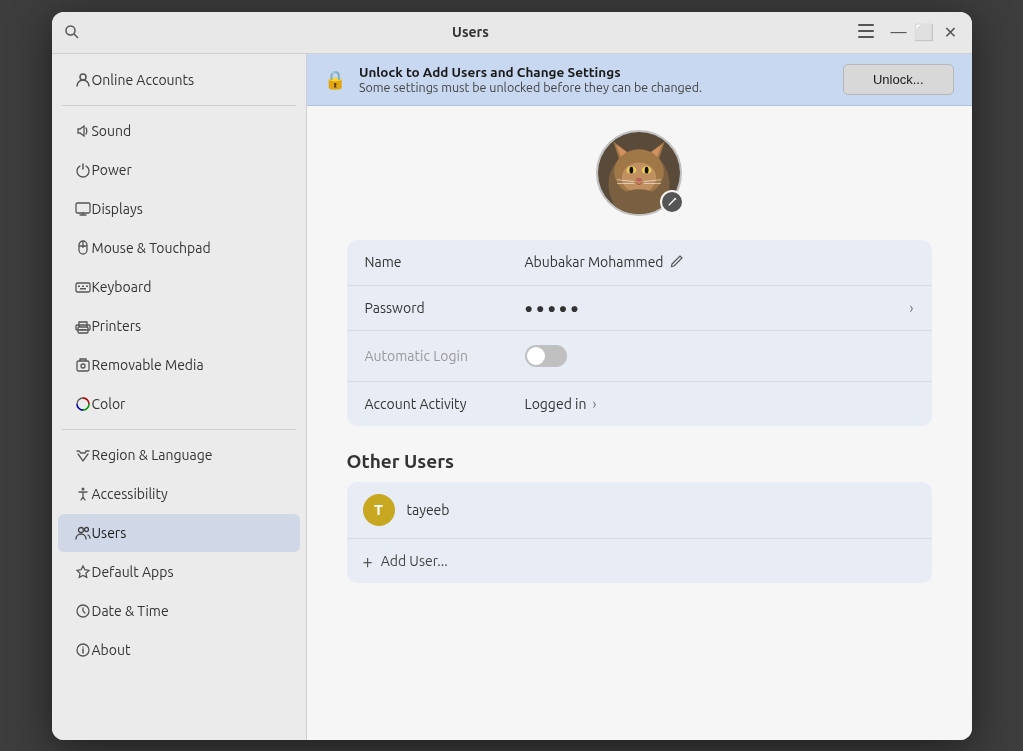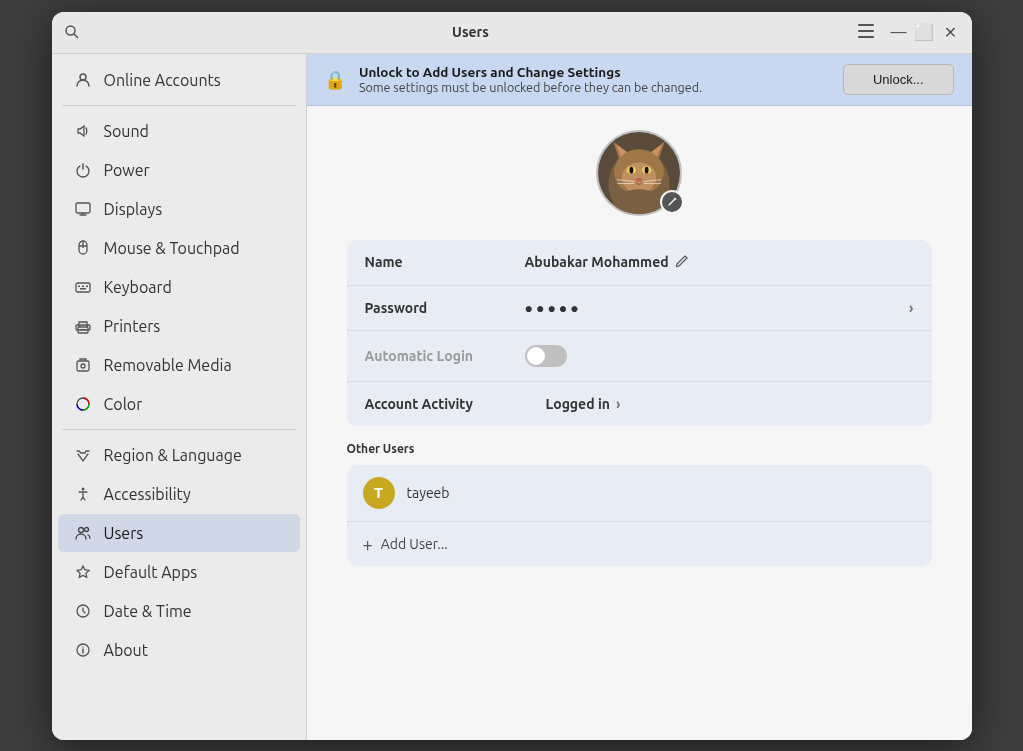--- a/index.html
+++ b/index.html
@@ -76,23 +76,22 @@
       flex-shrink: 0;
       padding: 6px 0;
     }
     .sidebar-item {
       display: flex;
       align-items: center;
       padding: 10px 16px;
       cursor: pointer;
       border-radius: 6px;
       margin: 1px 6px;
-      font-size: 16px;
+      font-size: 14px;
       color: #333;
-      gap: 12px;
     }
     .sidebar-item.active {
       background: #d0d8e8;
       color: #1a1a1a;
     }
     .sidebar-icon {
       width: 18px;
       height: 18px;
       display: flex;
       align-items: center;
@@ -180,30 +179,29 @@
       align-items: center;
       justify-content: center;
       cursor: pointer;
       color: white;
       font-size: 11px;
     }
     .info-card {
       background: #e8ecf4;
       border-radius: 10px;
       overflow: hidden;
-      margin-bottom: 16px;
-      font-weight: bold;
+      margin-bottom: 24px;
     }
     .info-row {
       display: flex;
       align-items: center;
       padding: 14px 18px;
       border-bottom: 1px solid #d8dce8;
     }
-    .info-row:last-child { border-bottom: none; gap: 21px; }
+    .info-row:last-child { border-bottom: none; }
     .info-label {
       font-size: 14px;
       color: #333;
       width: 160px;
       flex-shrink: 0;
     }
     .info-label.disabled { color: #999; }
     .info-value {
       flex: 1;
       font-size: 14px;
@@ -235,21 +233,21 @@
       position: absolute;
       width: 18px;
       height: 18px;
       background: white;
       border-radius: 50%;
       top: 2px;
       left: 2px;
       transition: left 0.2s;
     }
     .other-users-title {
-      font-size: 12px;
+      font-size: 19px;
       font-weight: 600;
       color: #333;
       margin-bottom: 10px;
     }
     .other-users-card {
       background: #e8ecf4;
       border-radius: 10px;
       overflow: hidden;
     }
     .user-row {

